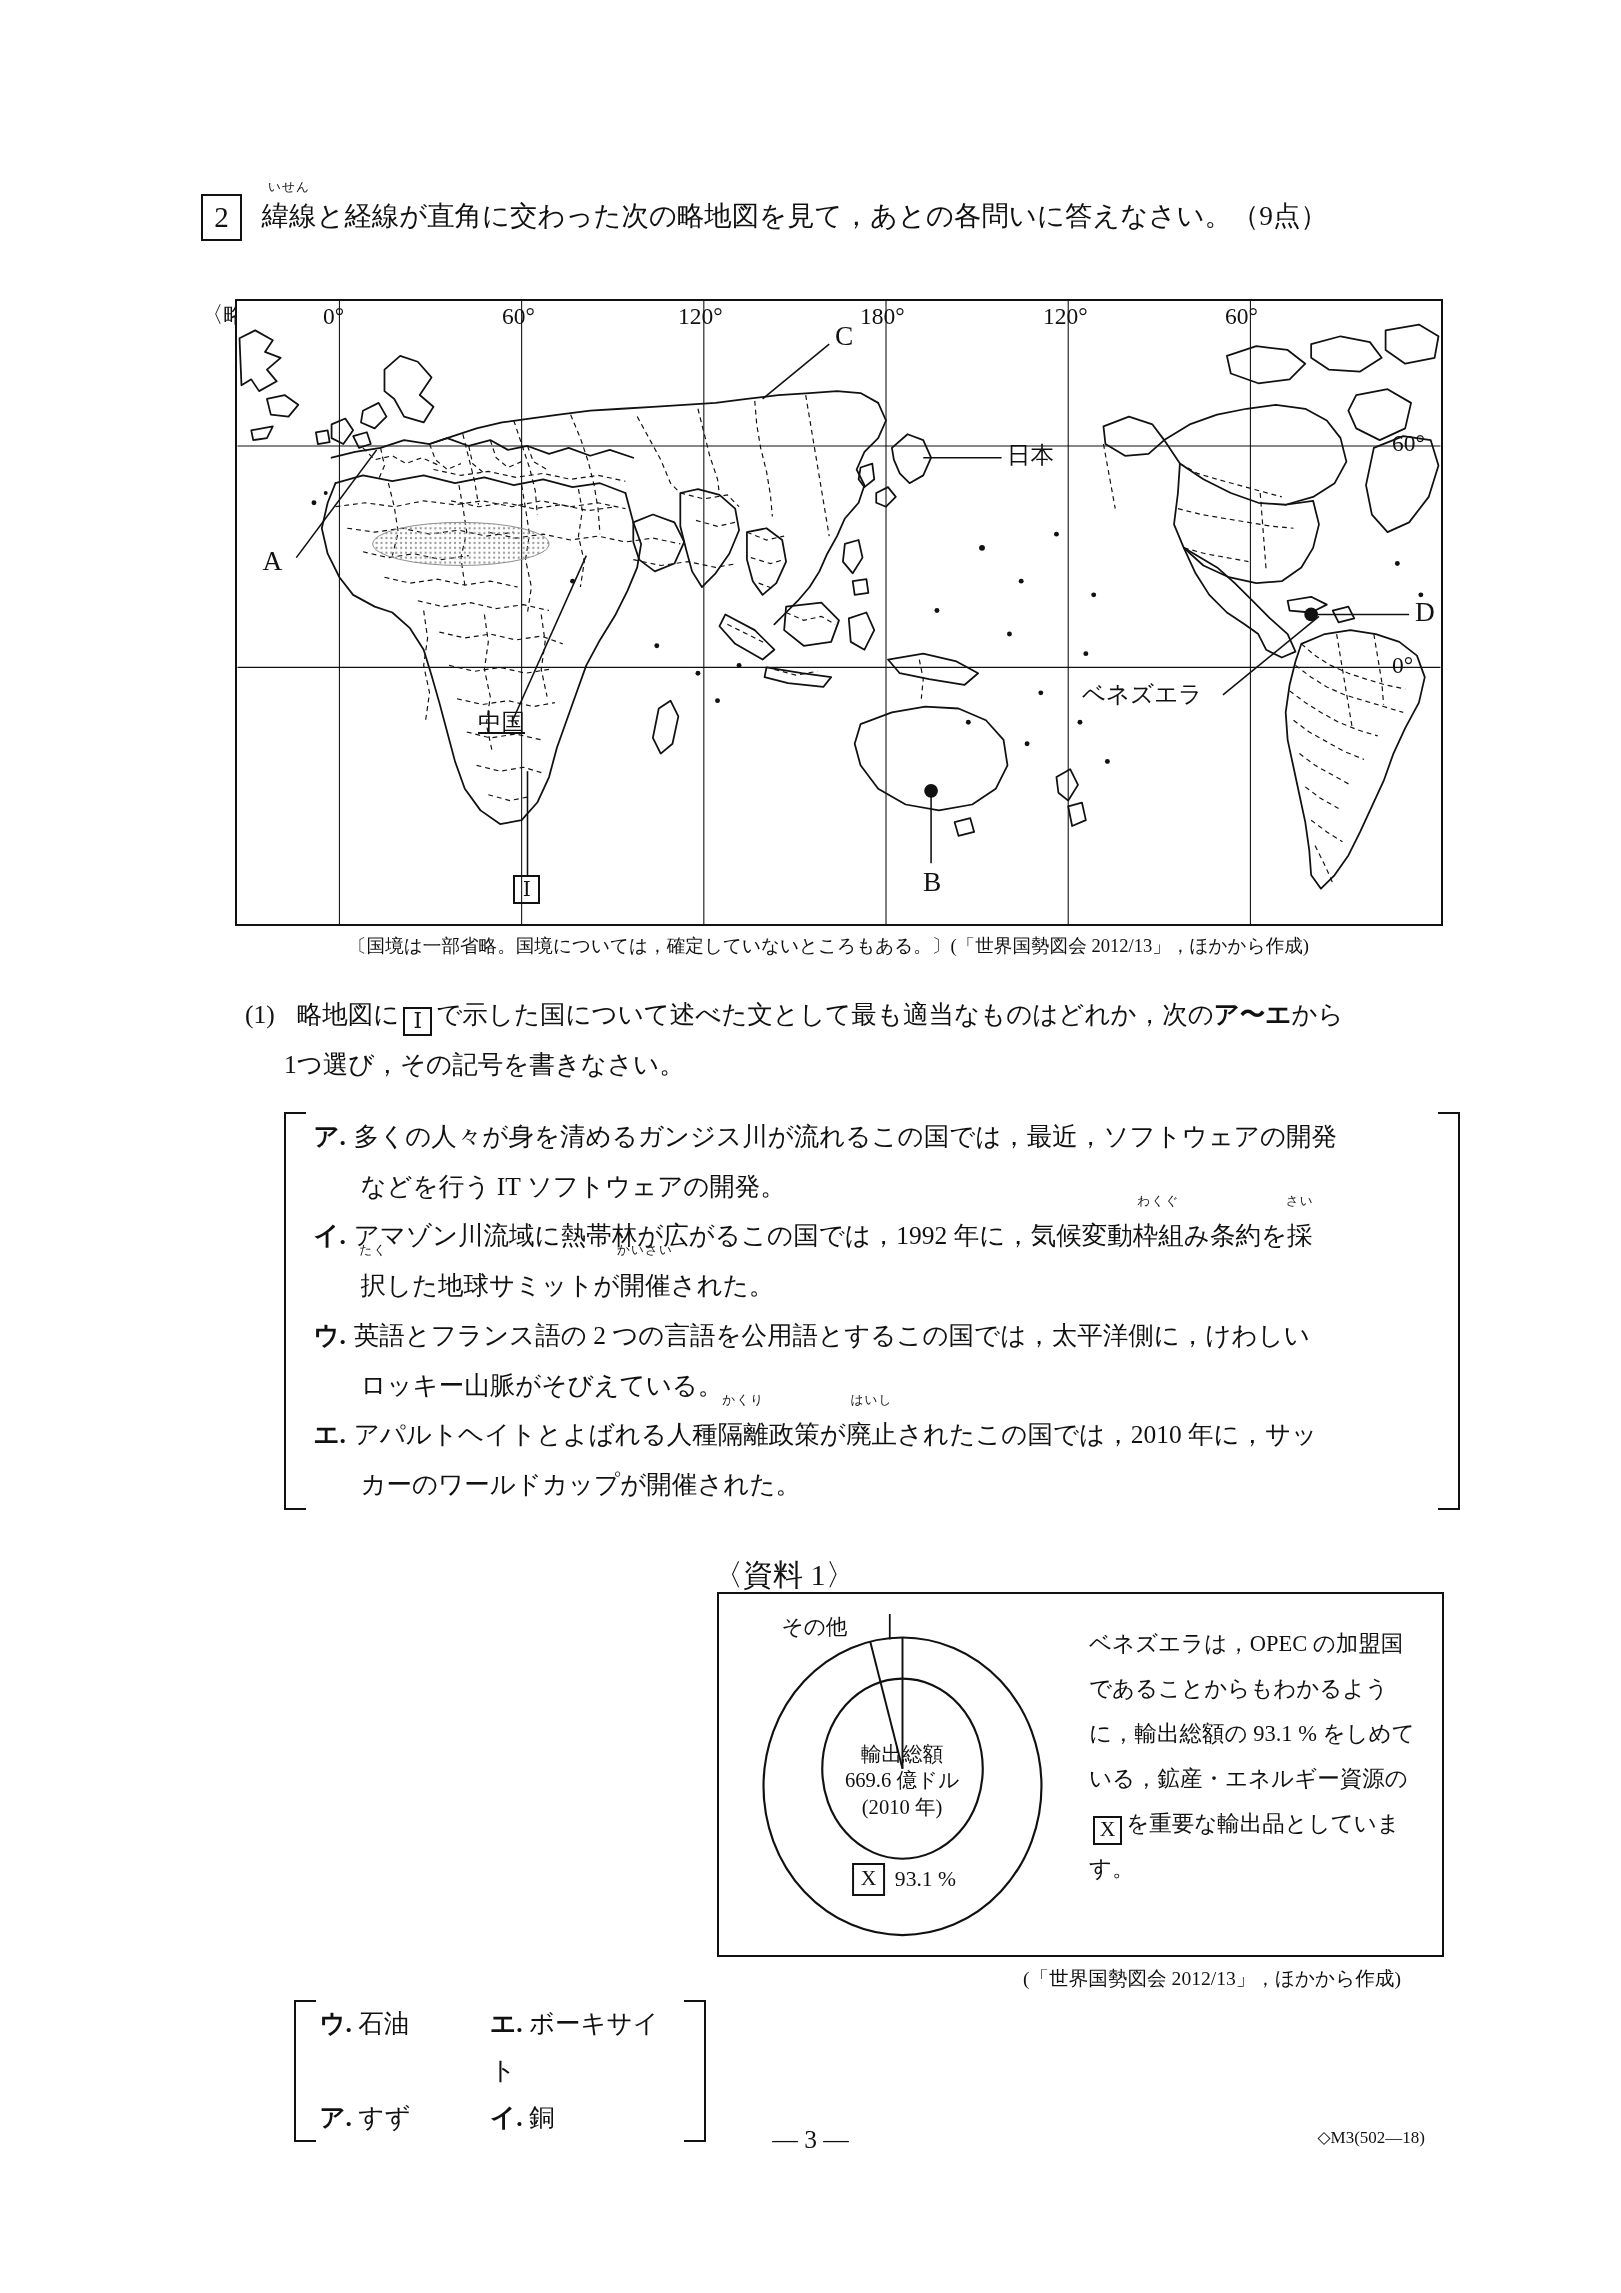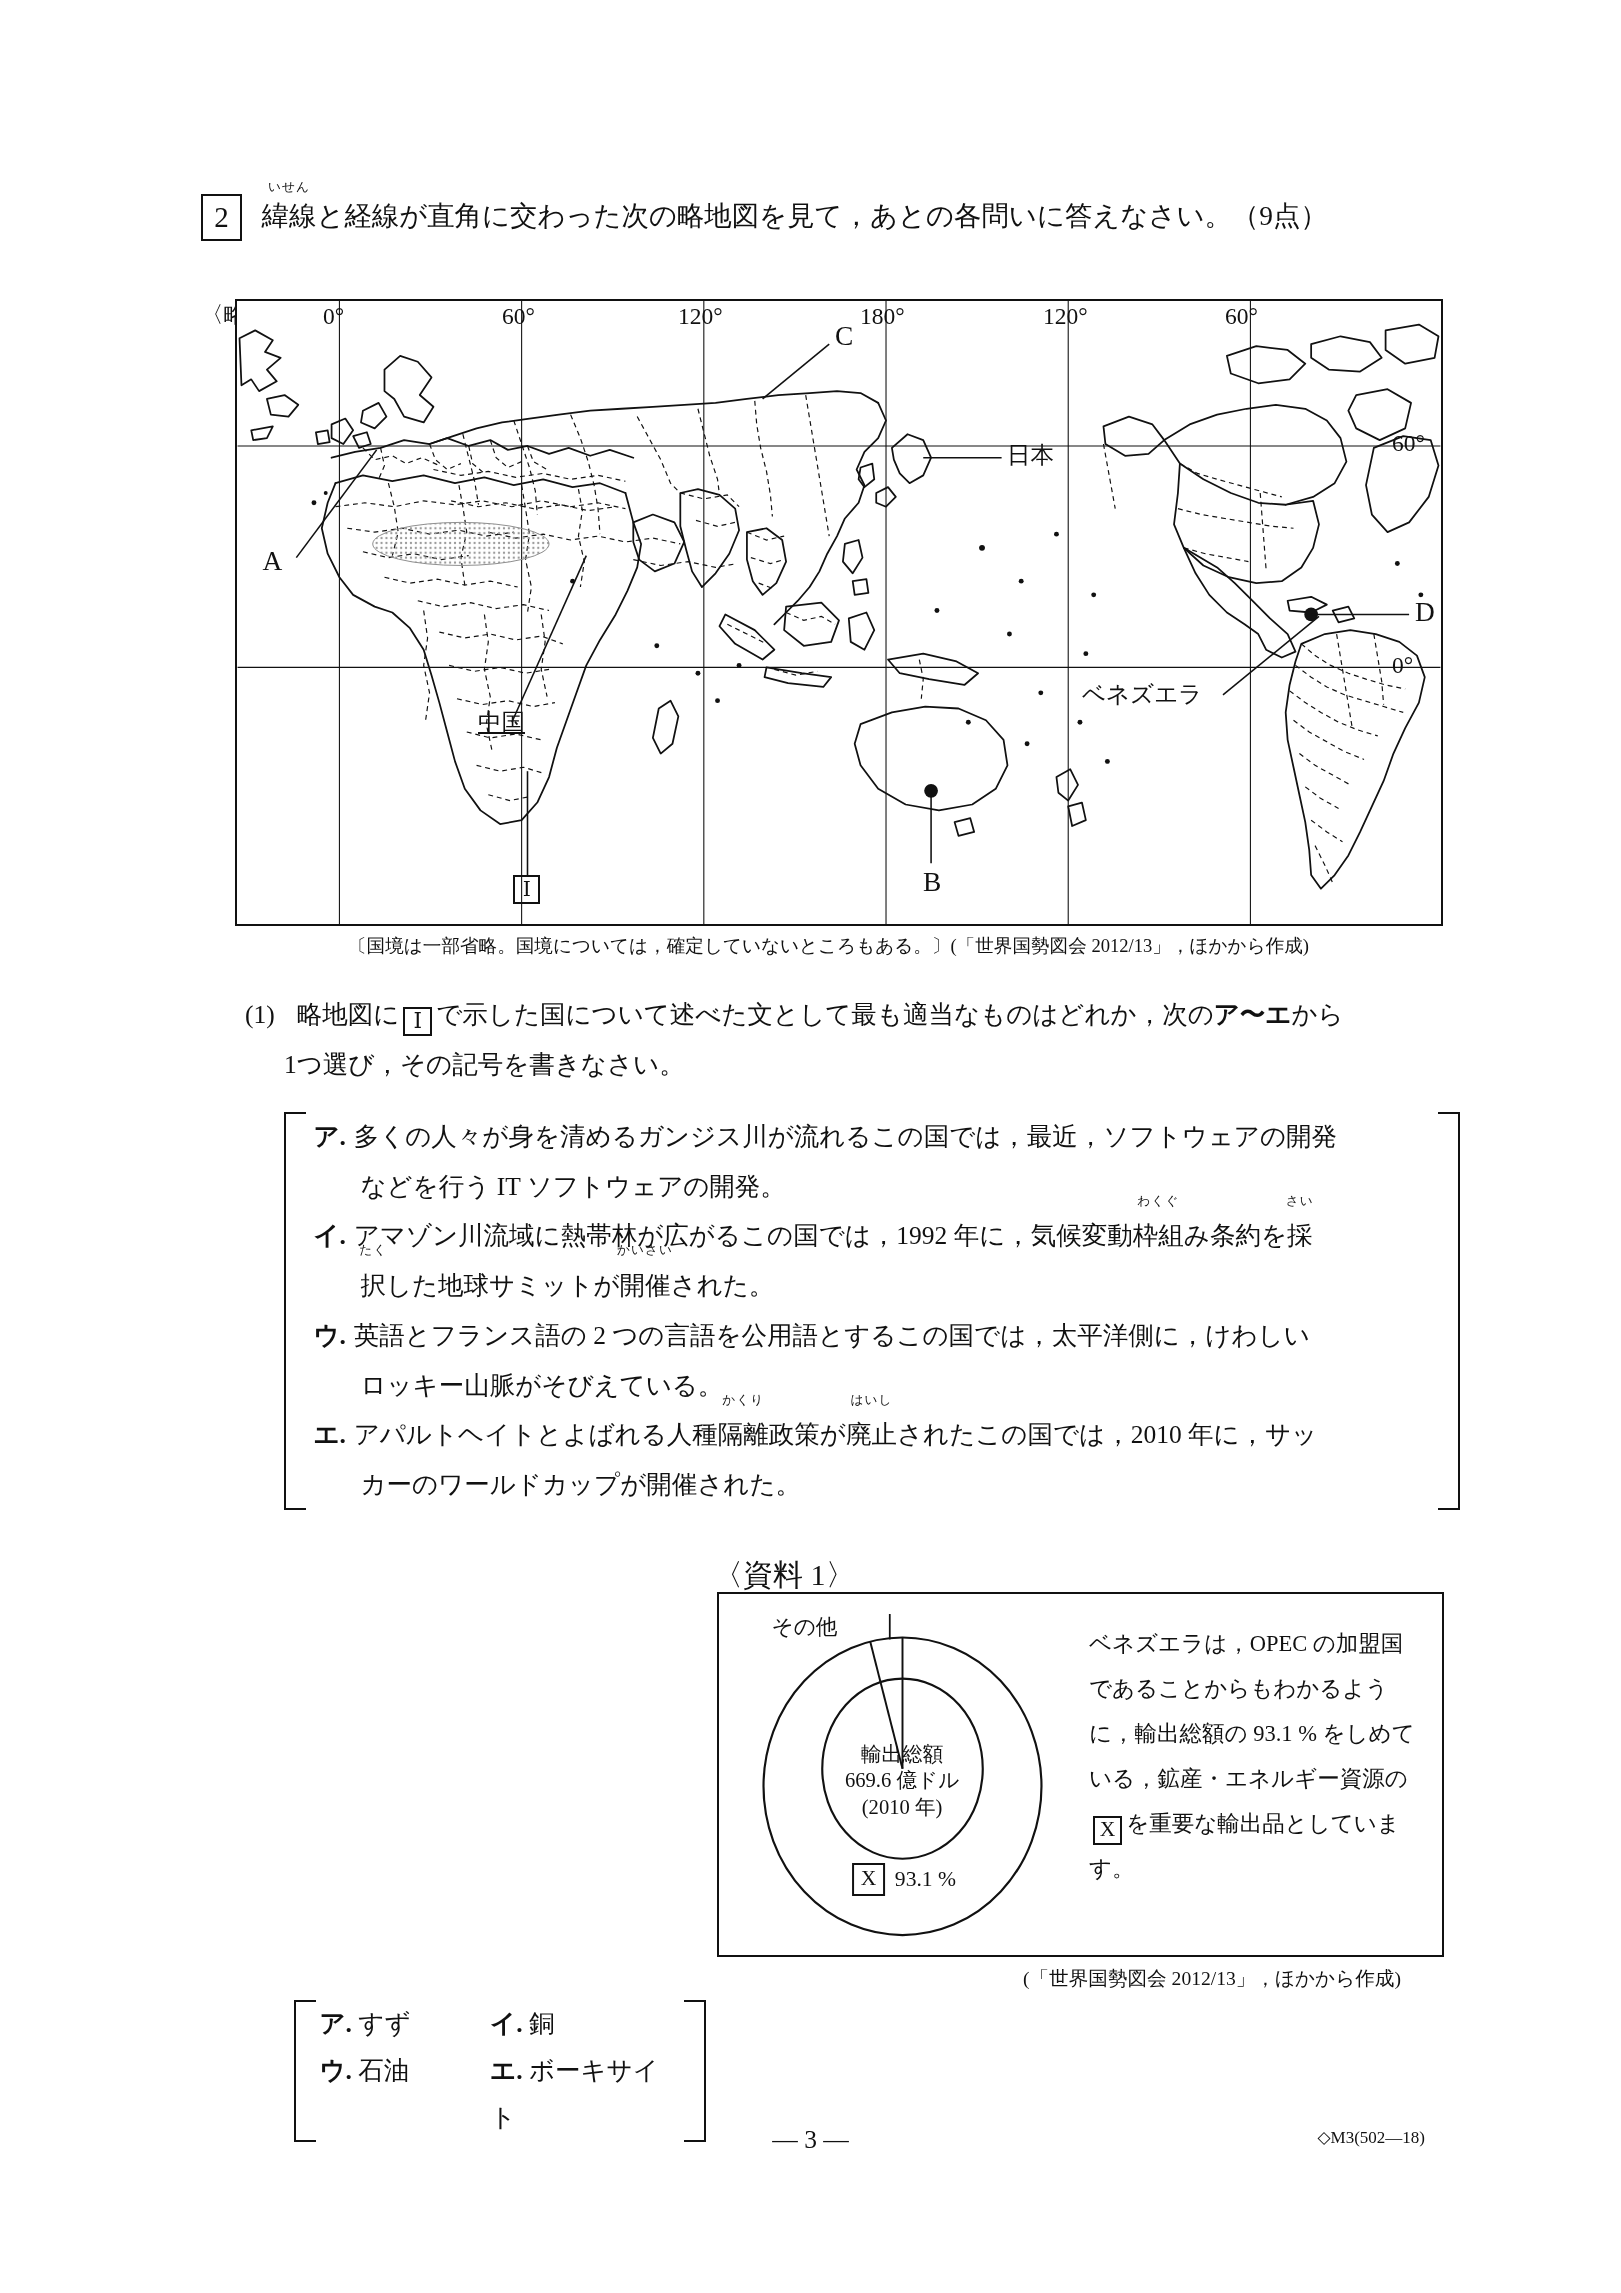--- a/index.html
+++ b/index.html
@@ -219,21 +219,21 @@
     top: 251px;
     transform: translateX(-50%);
     display: flex;
     align-items: center;
     font-size: 21.6px;
     white-space: nowrap;
   }
   .donut-pct .inline-box { margin-right: 9.8px; border-width: 2.9px; }
   .sonota {
     position: absolute;
-    left: 31px;
+    left: 41px;
     top: 0px;
     font-size: 21.6px;
   }
   .shiryo-text {
     position: absolute;
     left: 370px;
     top: 27.4px;
     width: 333px;
     font-size: 22.5px;
     line-height: 2.0;
@@ -619,38 +619,38 @@
   </div>
 
   <div class="shiryo-source">(「世界国勢図会 2012/13」，ほかから作成)</div>
 
   <div class="final-choices">
     <div class="bracket-group">
       <div class="bracket-left"></div>
       <div class="bracket-right"></div>
       <div class="fc-row">
         <div class="fc-a">
+          <span class="bold">ウ.</span>
+          <span>石油</span>
+        </div>
+        <div class="fc-b">
+          <span class="bold">エ.</span>
+          <span>ボーキサイト</span>
+        </div>
+      </div>
+      <div class="fc-row">
+        <div class="fc-a">
           <span class="bold">ア.</span>
           <span>すず</span>
         </div>
         <div class="fc-b">
           <span class="bold">イ.</span>
           <span>銅</span>
         </div>
       </div>
-      <div class="fc-row">
-        <div class="fc-a">
-          <span class="bold">ウ.</span>
-          <span>石油</span>
-        </div>
-        <div class="fc-b">
-          <span class="bold">エ.</span>
-          <span>ボーキサイト</span>
-        </div>
-      </div>
     </div>
   </div>
 
   <div class="footer-page">— 3 —</div>
   <div class="footer-code">◇M3(502—18)</div>
 
 </div>
 
 
 </body></html>

